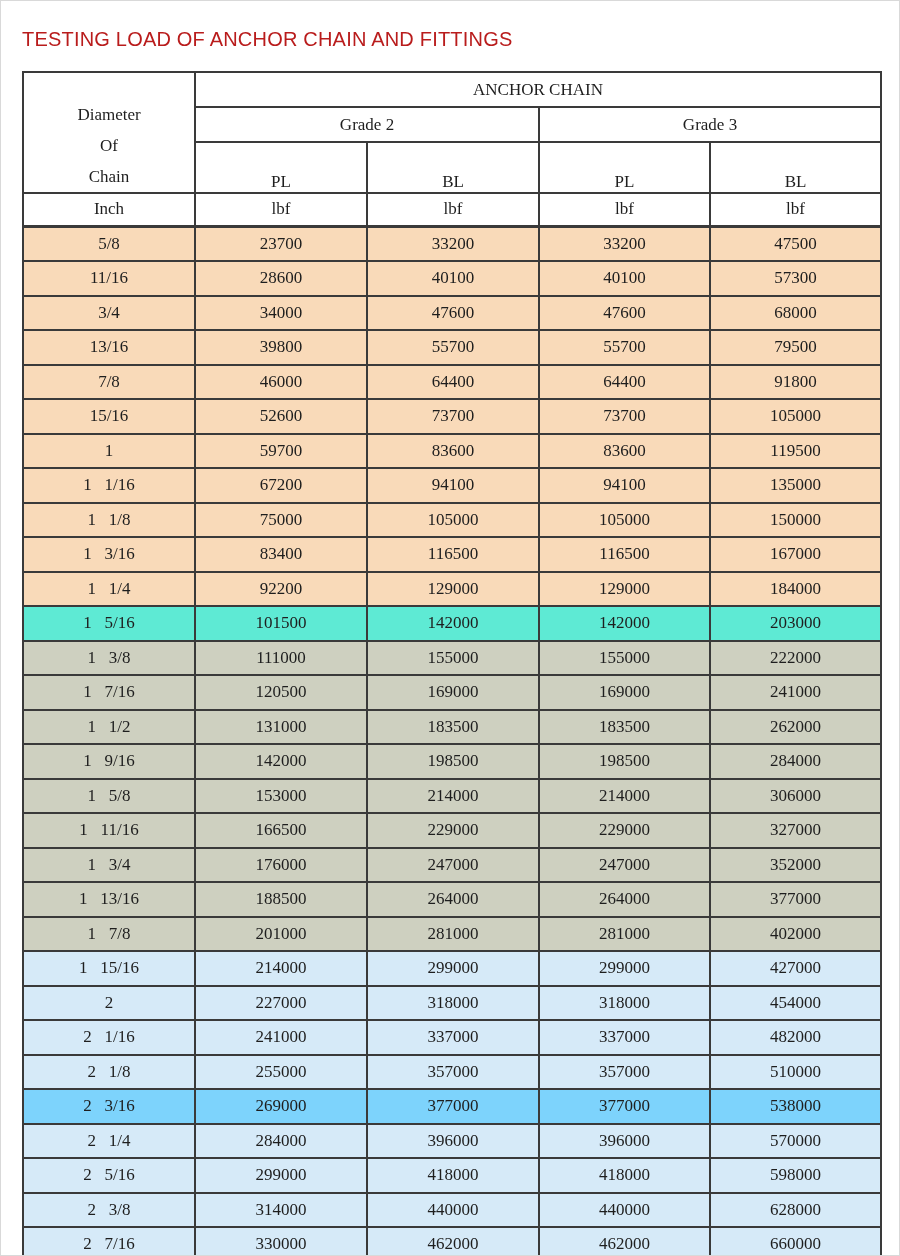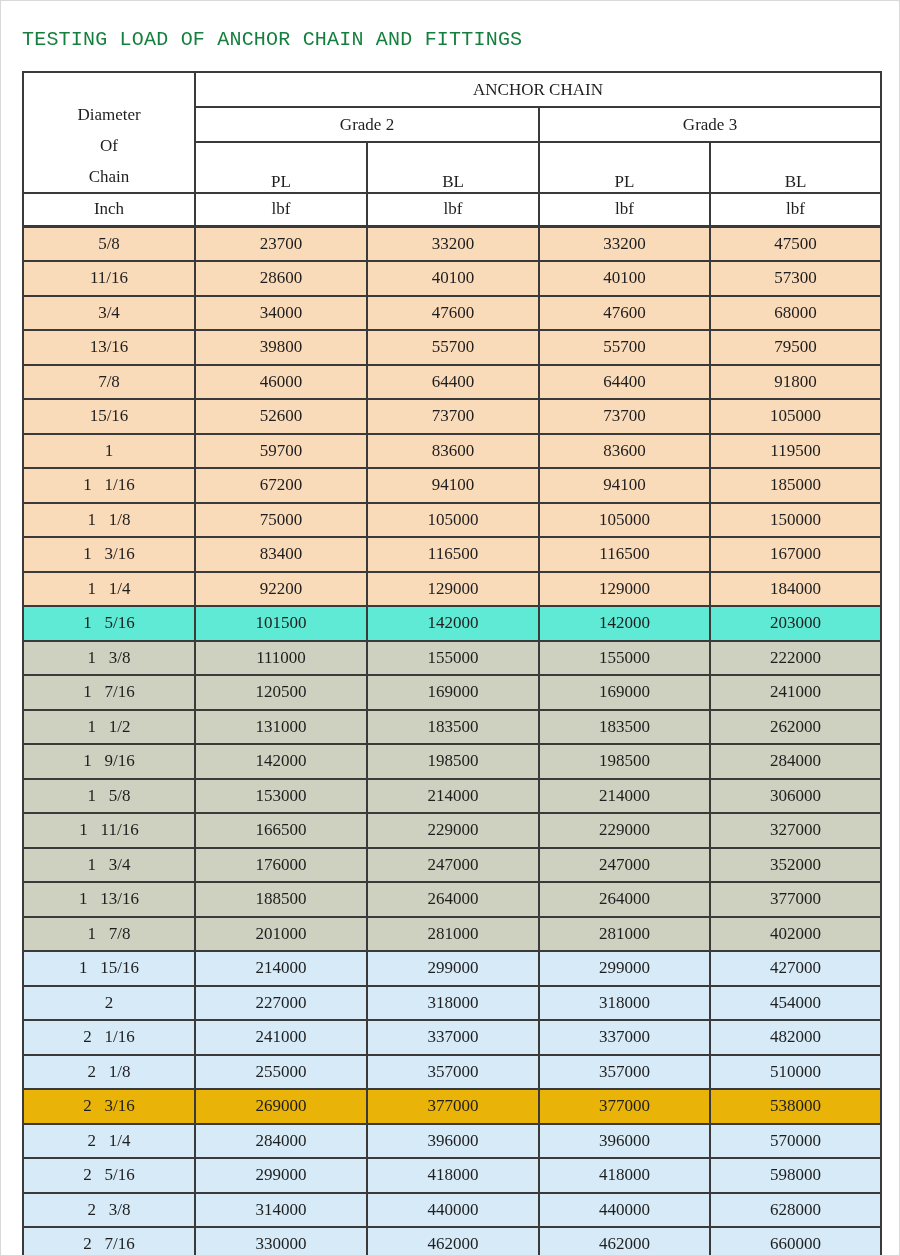--- a/index.html
+++ b/index.html
@@ -14,25 +14,25 @@
     height: 1256px;
     background: #ffffff;
     box-sizing: border-box;
     border: 1px solid #d9d9d9;
     overflow: hidden;
   }
   .page-title {
     position: absolute;
     left: 21px;
     top: 27px;
-    font-family: Liberation Mono, monospace;
+    font-family: Liberation Sans, sans-serif;
     font-size: 20px;
     font-weight: 500;
     letter-spacing: 0.2px;
-    color: #15803d;
+    color: #b91c1c;
     white-space: nowrap;
   }
   table.load-table {
     position: absolute;
     left: 21px;
     top: 70px;
     border-collapse: collapse;
     table-layout: fixed;
     width: 858px;
     font-size: 17px;
@@ -163,21 +163,21 @@
           <td>59700</td>
           <td>83600</td>
           <td>83600</td>
           <td>119500</td>
         </tr>
         <tr style="background: rgb(249, 218, 185); padding-left: 15px;">
           <td class="diam">1   1/16</td>
           <td>67200</td>
           <td>94100</td>
           <td>94100</td>
-          <td>185000</td>
+          <td>135000</td>
         </tr>
         <tr style="background: rgb(249, 218, 185);">
           <td class="diam">1   1/8</td>
           <td>75000</td>
           <td>105000</td>
           <td>105000</td>
           <td>150000</td>
         </tr>
         <tr style="background: rgb(249, 218, 185);">
           <td class="diam">1   3/16</td>
@@ -284,21 +284,21 @@
           <td>337000</td>
           <td>482000</td>
         </tr>
         <tr style="background: rgb(214, 234, 248);">
           <td class="diam">2   1/8</td>
           <td>255000</td>
           <td>357000</td>
           <td>357000</td>
           <td>510000</td>
         </tr>
-        <tr style="background: #eab308;">
+        <tr style="background: #7dd3fc;">
           <td class="diam">2   3/16</td>
           <td>269000</td>
           <td>377000</td>
           <td>377000</td>
           <td>538000</td>
         </tr>
         <tr style="background: rgb(214, 234, 248);">
           <td class="diam">2   1/4</td>
           <td>284000</td>
           <td>396000</td>

